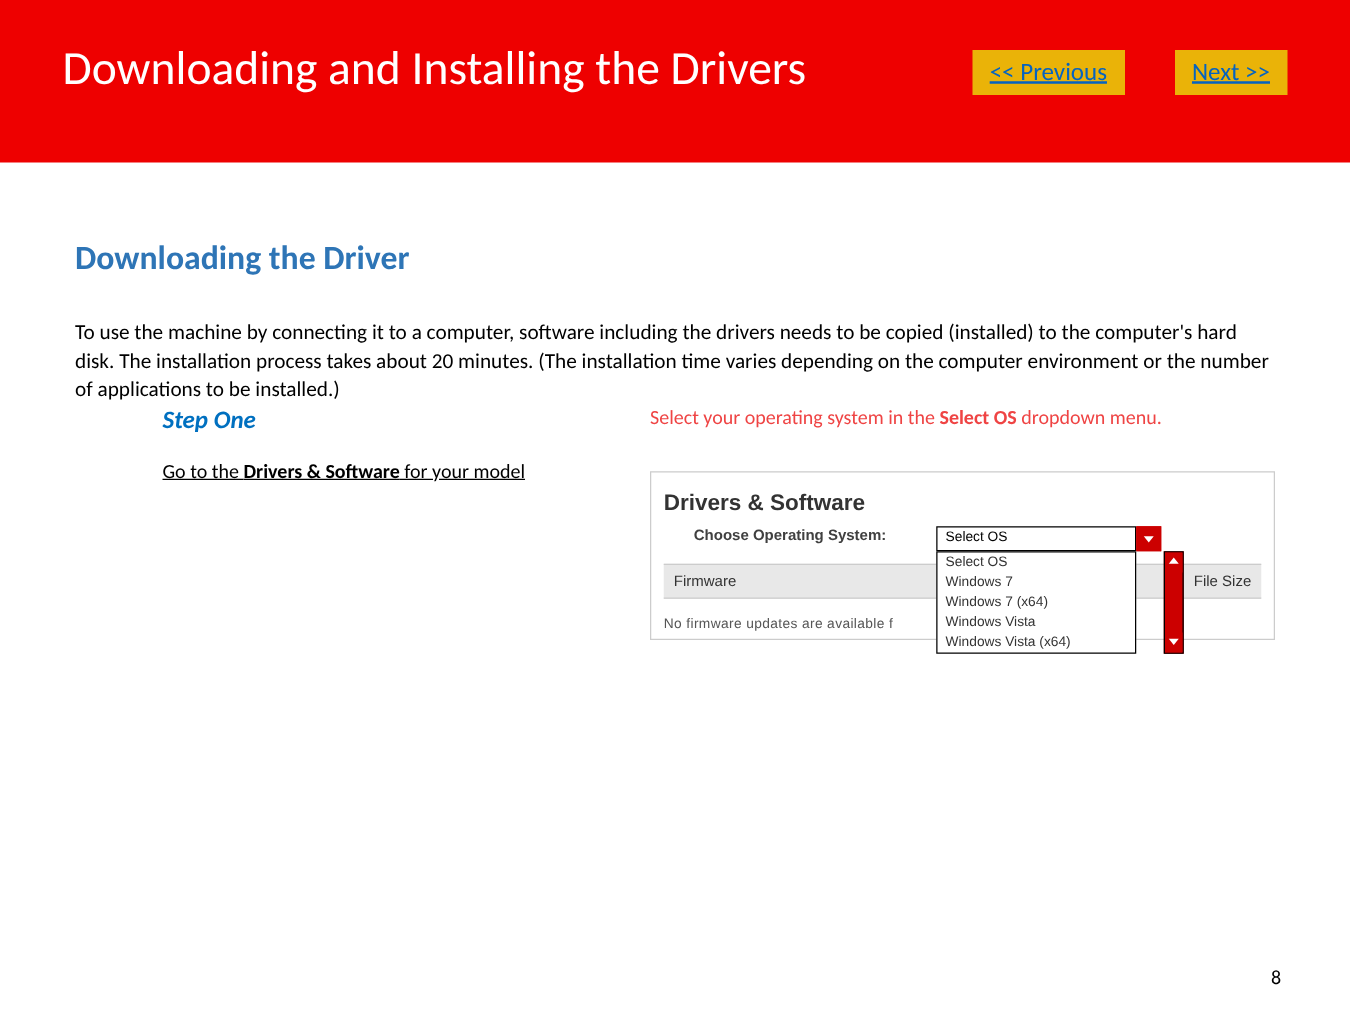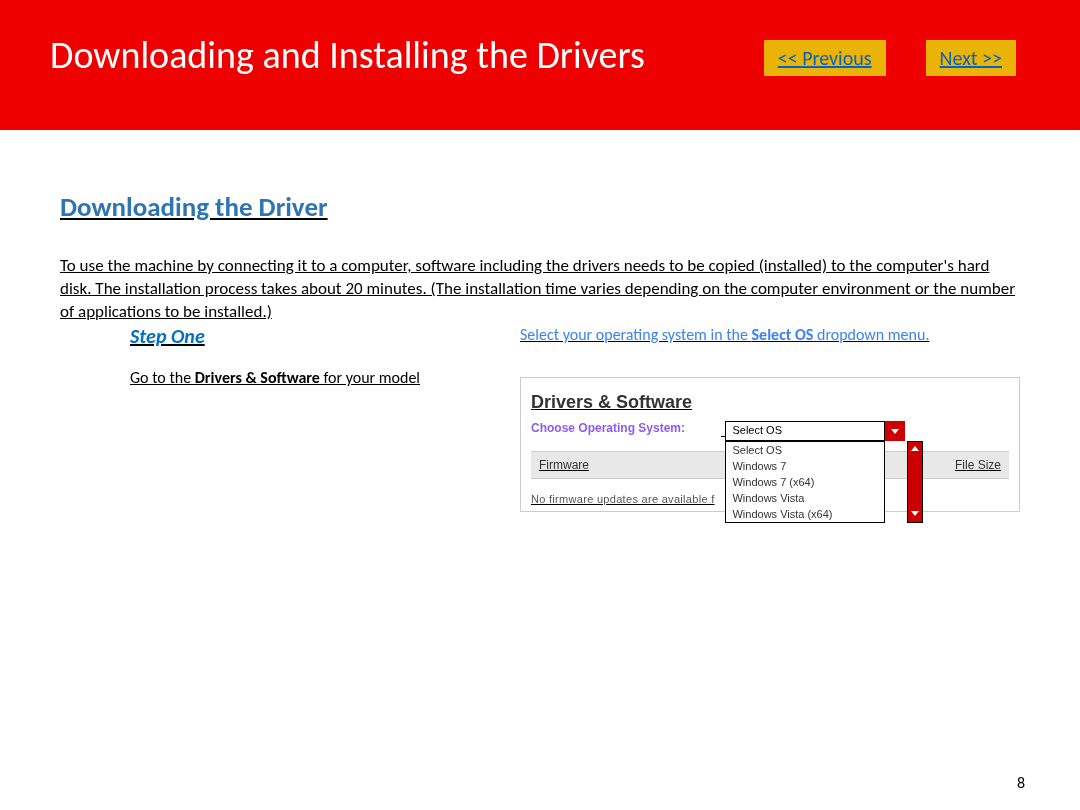--- a/index.html
+++ b/index.html
@@ -7,21 +7,21 @@
       width: 1080px;
       height: 810px;
       font-family: Calibri, Arial, sans-serif;
       background: #ffffff;
       position: relative;
       overflow: hidden;
     }
     .header {
       background: #ee0000;
       height: 130px;
-      padding: 32px 64px 0 50px;
+      padding: 32px 50px 0 50px;
       display: flex;
       align-items: flex-start;
       justify-content: space-between;
     }
     .header-title {
       color: #ffffff;
       font-size: 38px;
       font-weight: 300;
     }
     .nav-buttons {
@@ -32,21 +32,20 @@
     .nav-btn {
       background: #eab308;
       padding: 6px 14px;
       cursor: pointer;
       font-size: 20px;
       color: #0563c1;
       text-decoration: underline;
     }
     .content {
       padding: 60px 60px 0 60px;
-      text-decoration: underline;
     }
     .section-title {
       color: #2e75b6;
       font-size: 27px;
       font-weight: bold;
       margin-bottom: 32px;
     }
     .intro-text {
       font-size: 17px;
       color: #000000;
@@ -71,21 +70,21 @@
     }
     .step-link {
       font-size: 16px;
       color: #000000;
       text-decoration: underline;
       cursor: pointer;
     }
     .step-link b { font-weight: bold; }
     .step-desc {
       font-size: 16px;
-      color: #3b82f6;
+      color: #ef4444;
       line-height: 1.35;
     }
     .step-desc b { font-weight: bold; }
     .screenshot {
       margin-top: 32px;
       border: 1px solid #cccccc;
       background: #ffffff;
       padding: 14px 10px 6px 10px;
       width: 500px;
       font-family: Arial, sans-serif;
@@ -98,24 +97,25 @@
     }
     .ss-desc {
       font-size: 11px;
       color: #333333;
       line-height: 1.3;
       margin-bottom: 14px;
     }
     .ss-label {
       font-size: 12px;
       font-weight: bold;
-      color: #8b5cf6;
+      color: #404040;
       display: inline-block;
       width: 190px;
       vertical-align: top;
+      margin-left: 24px;
     }
     .ss-dropdown-wrap {
       display: inline-block;
       position: relative;
       vertical-align: top;
     }
     .ss-select-field {
       border: 1px solid #000000;
       width: 160px;
       height: 20px;

